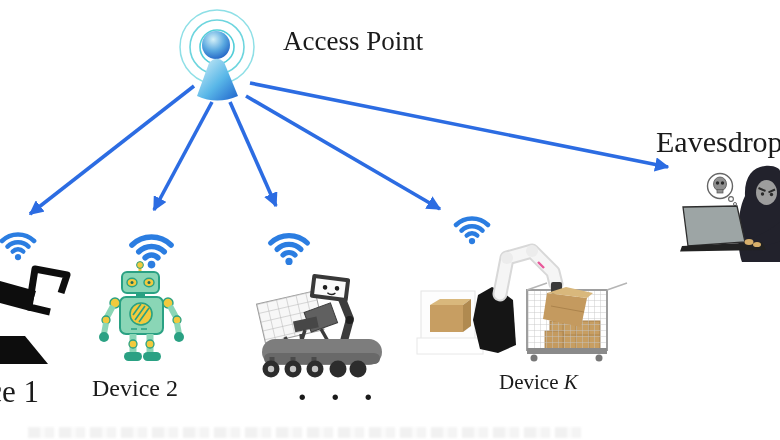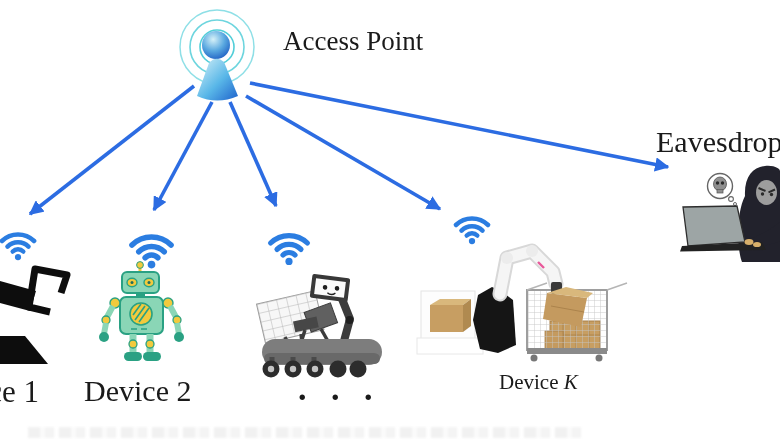--- a/index.html
+++ b/index.html
@@ -6,21 +6,21 @@
   .stage{
     position:relative;width:780px;height:440px;background:#fff;
     overflow:hidden;font-family:"Liberation Serif",serif;
   }
   .lbl{
     position:absolute;color:var(--label-ink,#1a1a1a);white-space:pre;line-height:1;
   }
   .lbl-ap{left:283px;top:28px;font-size:27px;}
   .lbl-eve{left:656px;top:127px;font-size:30px;}
   .lbl-d1{left:-72px;top:376px;font-size:31px;}
-  .lbl-d2{left:84px;top:376px;font-size:30px;text-align:center;}
+  .lbl-d2{left:92px;top:376px;font-size:24px;text-align:center;}
   .lbl-dots{left:298px;top:372px;font-size:34px;font-weight:bold;letter-spacing:8px;}
   .lbl-dk{left:499px;top:372px;font-size:21px;}
   .lbl-dk .kvar{font-style:italic;}
   svg{position:absolute;left:0;top:0;}
   .arrow-line{stroke:var(--arrow-blue,#2c6ce2);stroke-width:3.6;fill:none;}
   .wifi-arc{stroke:var(--wifi-blue,#2b7de1);stroke-width:6.5;fill:none;stroke-linecap:round;}
   .wifi-dot{fill:var(--wifi-blue,#2b7de1);}
   .ap-wave{stroke:var(--ap-wave-teal,#49cbd6);fill:none;}
   .crop-strip{
     position:absolute;left:28px;top:427px;width:556px;height:11px;

